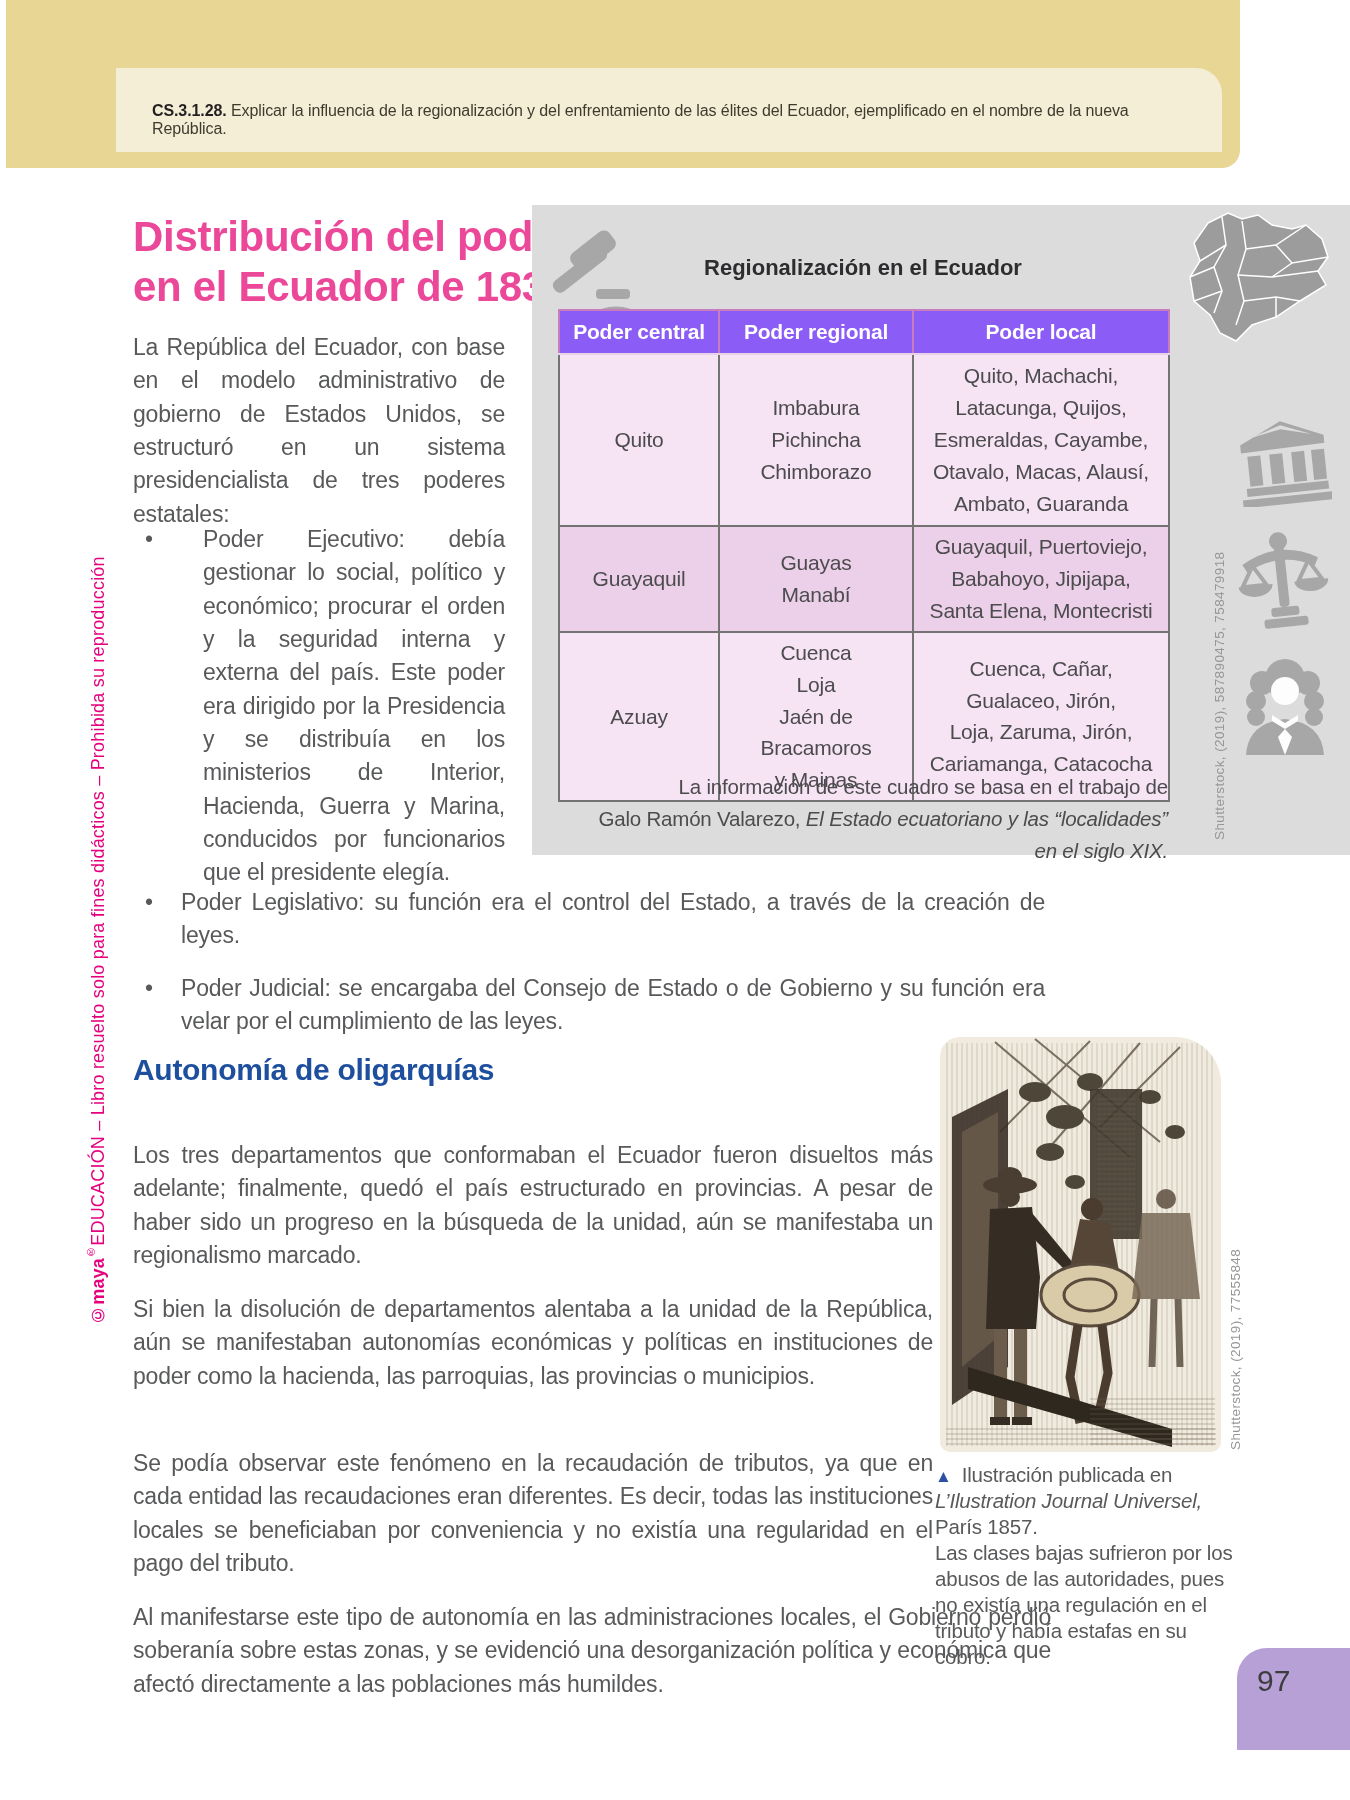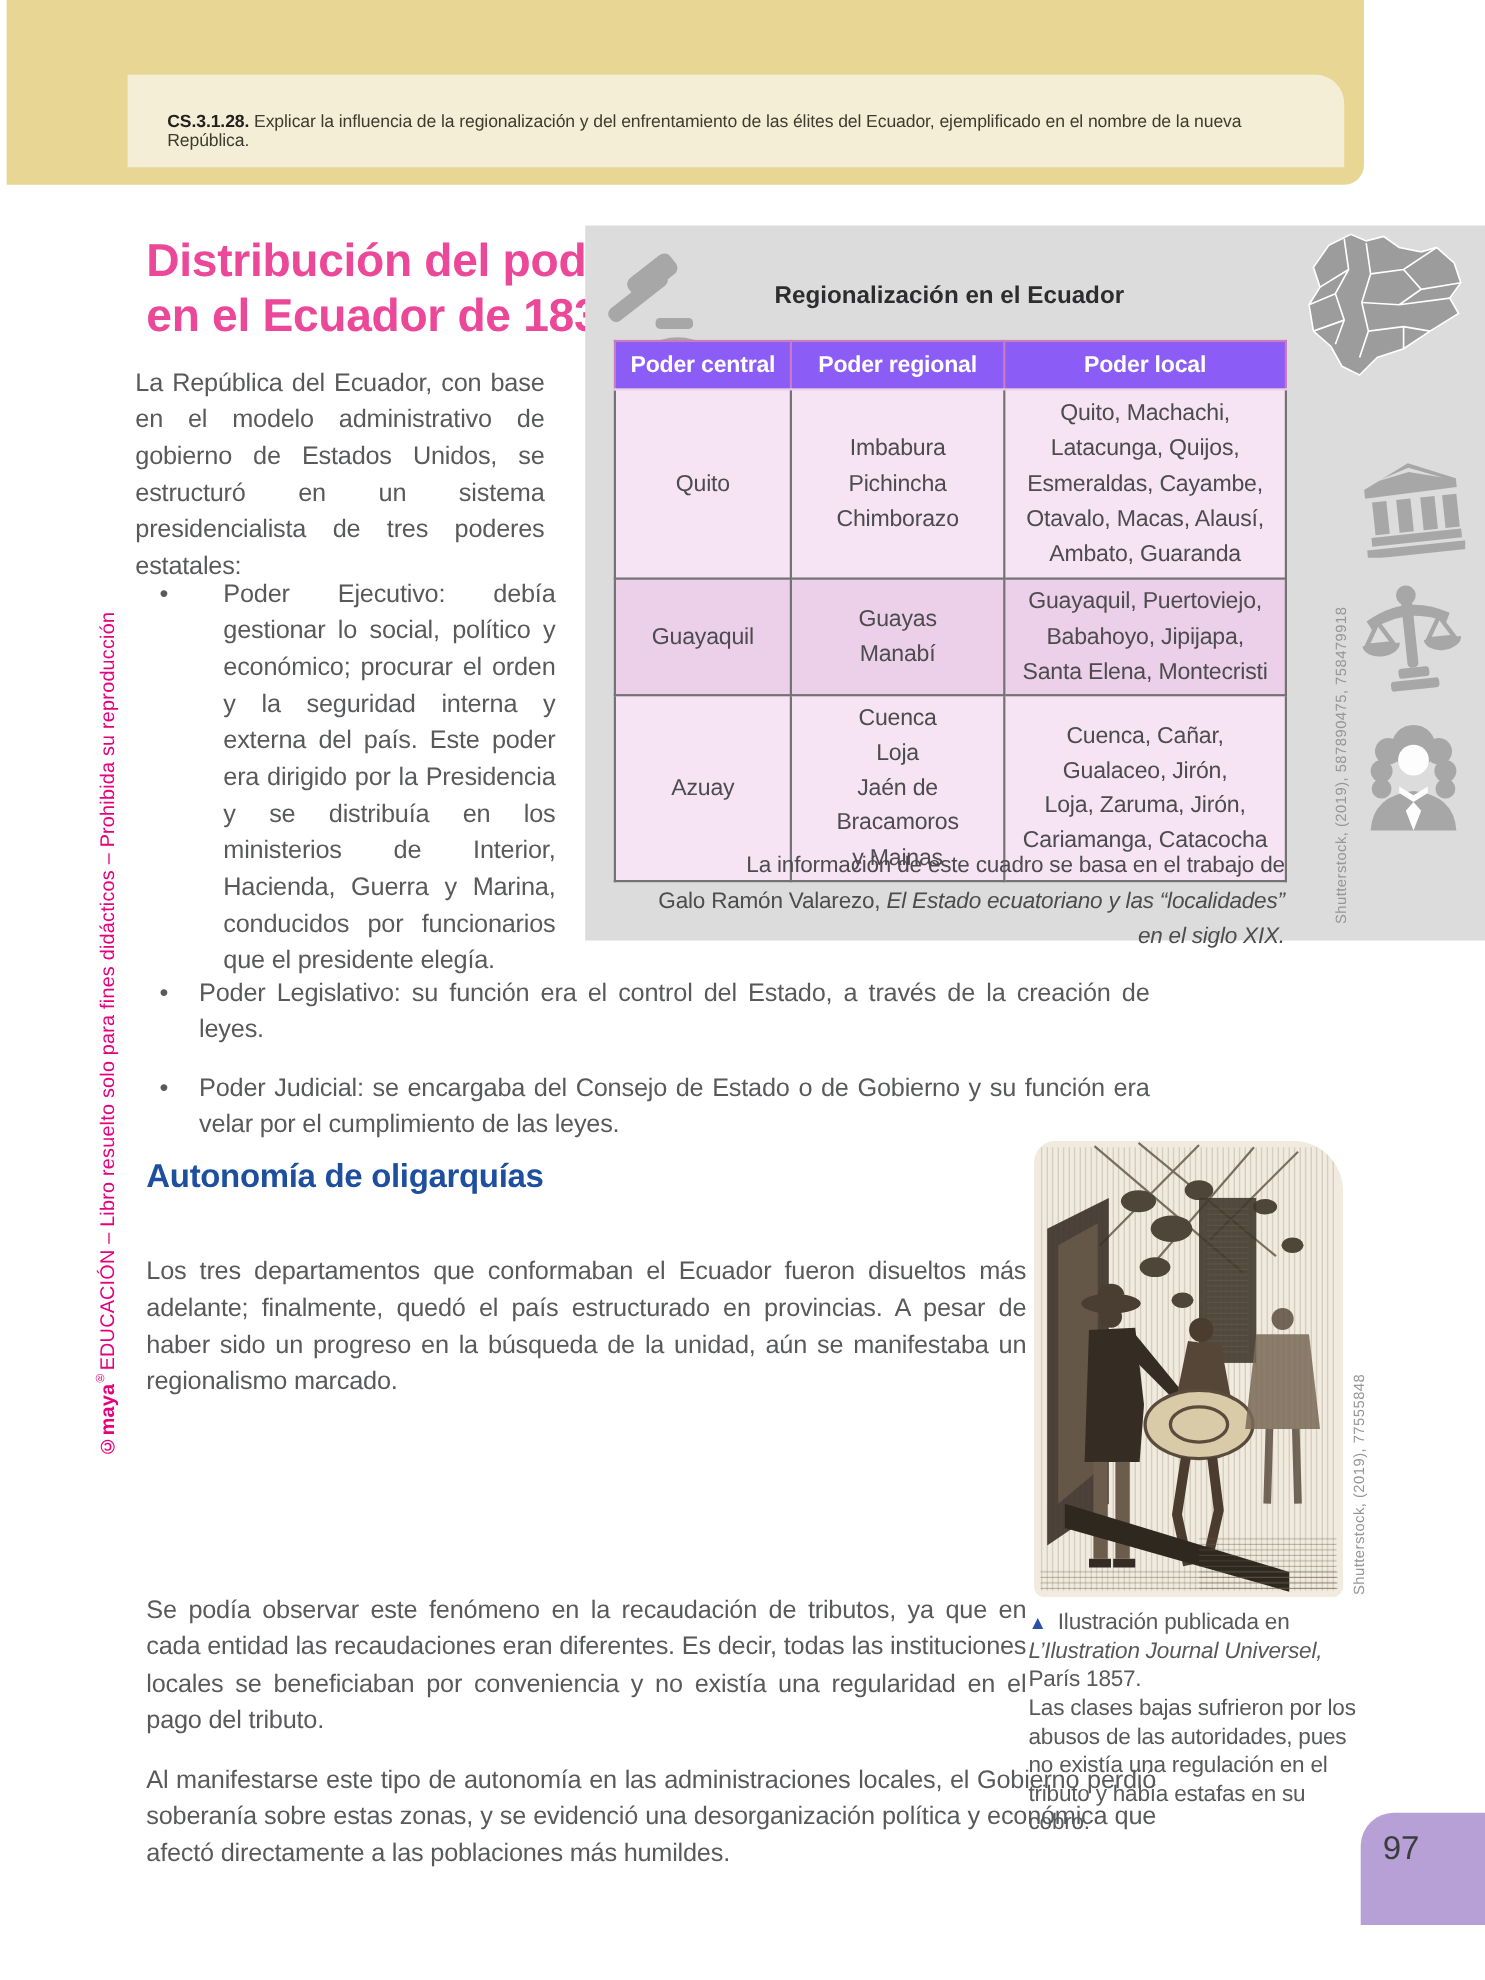--- a/index.html
+++ b/index.html
@@ -17,21 +17,21 @@
     position:absolute;left:74px;top:425px;height:900px;width:46px;
     writing-mode:vertical-rl;transform:rotate(180deg);
     color:#e5007d;font-size:18px;letter-spacing:.2px;display:flex;align-items:center;
   }
   .watermark b{font-weight:700;}
   .watermark sup{font-size:11px;}
   
   .h1{position:absolute;left:133px;top:212px;font-size:42px;line-height:1.18;font-weight:700;color:#ec4899;letter-spacing:-0.3px;}
   .h2{position:absolute;left:133px;top:1053px;font-size:30px;font-weight:700;color:#1d4f9e;letter-spacing:-0.3px;}
   .body-text{font-size:23px;line-height:1.45;text-align:justify;color:#58595b;letter-spacing:-0.2px;}
-  .intro{position:absolute;left:123px;top:303px;width:372px;margin-top:28px;}
+  .intro{position:absolute;left:133px;top:303px;width:372px;margin-top:28px;}
   .bullet{position:absolute;}
   .bullet .dot{position:absolute;left:12px;top:0;}
   .bullet-narrow{left:133px;top:523px;width:372px;padding-left:0;}
   .bullet-narrow .btxt{margin-left:70px;}
   .bullet-wide1{left:133px;top:886px;width:912px;}
   .bullet-wide2{left:133px;top:972px;width:912px;}
   .bullet-wide1 .btxt,.bullet-wide2 .btxt{margin-left:48px;}
   .para{position:absolute;left:133px;width:800px;}
   .p1{top:1116px;} .p2{top:1270px;} .p3{top:1424px;} .p4{top:1578px;width:918px;}
   
@@ -242,20 +242,21 @@
     <span class="dot">•</span>
     <div class="btxt">Poder Legislativo: su función era el control del Estado, a través de la creación de leyes.</div>
   </div>
   <div class="body-text bullet bullet-wide2">
     <span class="dot">•</span>
     <div class="btxt">Poder Judicial: se encargaba del Consejo de Estado o de Gobierno y su función era velar por el cumplimiento de las leyes.</div>
   </div>
 
   <div class="h2">Autonomía de oligarquías</div>
   <p class="body-text para p1">Los tres departamentos que conformaban el Ecuador fueron disueltos más adelante; finalmente, quedó el país estructurado en provincias. A pesar de haber sido un progreso en la búsqueda de la unidad, aún se manifestaba un regionalismo marcado.</p>
+  <p class="body-text para p2">Si bien la disolución de departamentos alentaba a la unidad de la República, aún se manifestaban autonomías económicas y políticas en instituciones de poder como la hacienda, las parroquias, las provincias o municipios.</p>
   <p class="body-text para p3">Se podía observar este fenómeno en la recaudación de tributos, ya que en cada entidad las recaudaciones eran diferentes. Es decir, todas las instituciones locales se beneficiaban por conveniencia y no existía una regularidad en el pago del tributo.</p>
   <p class="body-text para p4">Al manifestarse este tipo de autonomía en las administraciones locales, el Gobierno perdió soberanía sobre estas zonas, y se evidenció una desorganización política y económica que afectó directamente a las poblaciones más humildes.</p>
 
   <div class="figure">
     <svg width="281" height="415" viewBox="0 0 281 415">
       <defs>
         <pattern id="hv" width="5" height="10" patternUnits="userSpaceOnUse">
           <line x1="2" y1="0" x2="2" y2="10" stroke="#8a7a66" stroke-width="1" opacity="0.35"></line>
         </pattern>
         <pattern id="hh" width="10" height="5" patternUnits="userSpaceOnUse">

